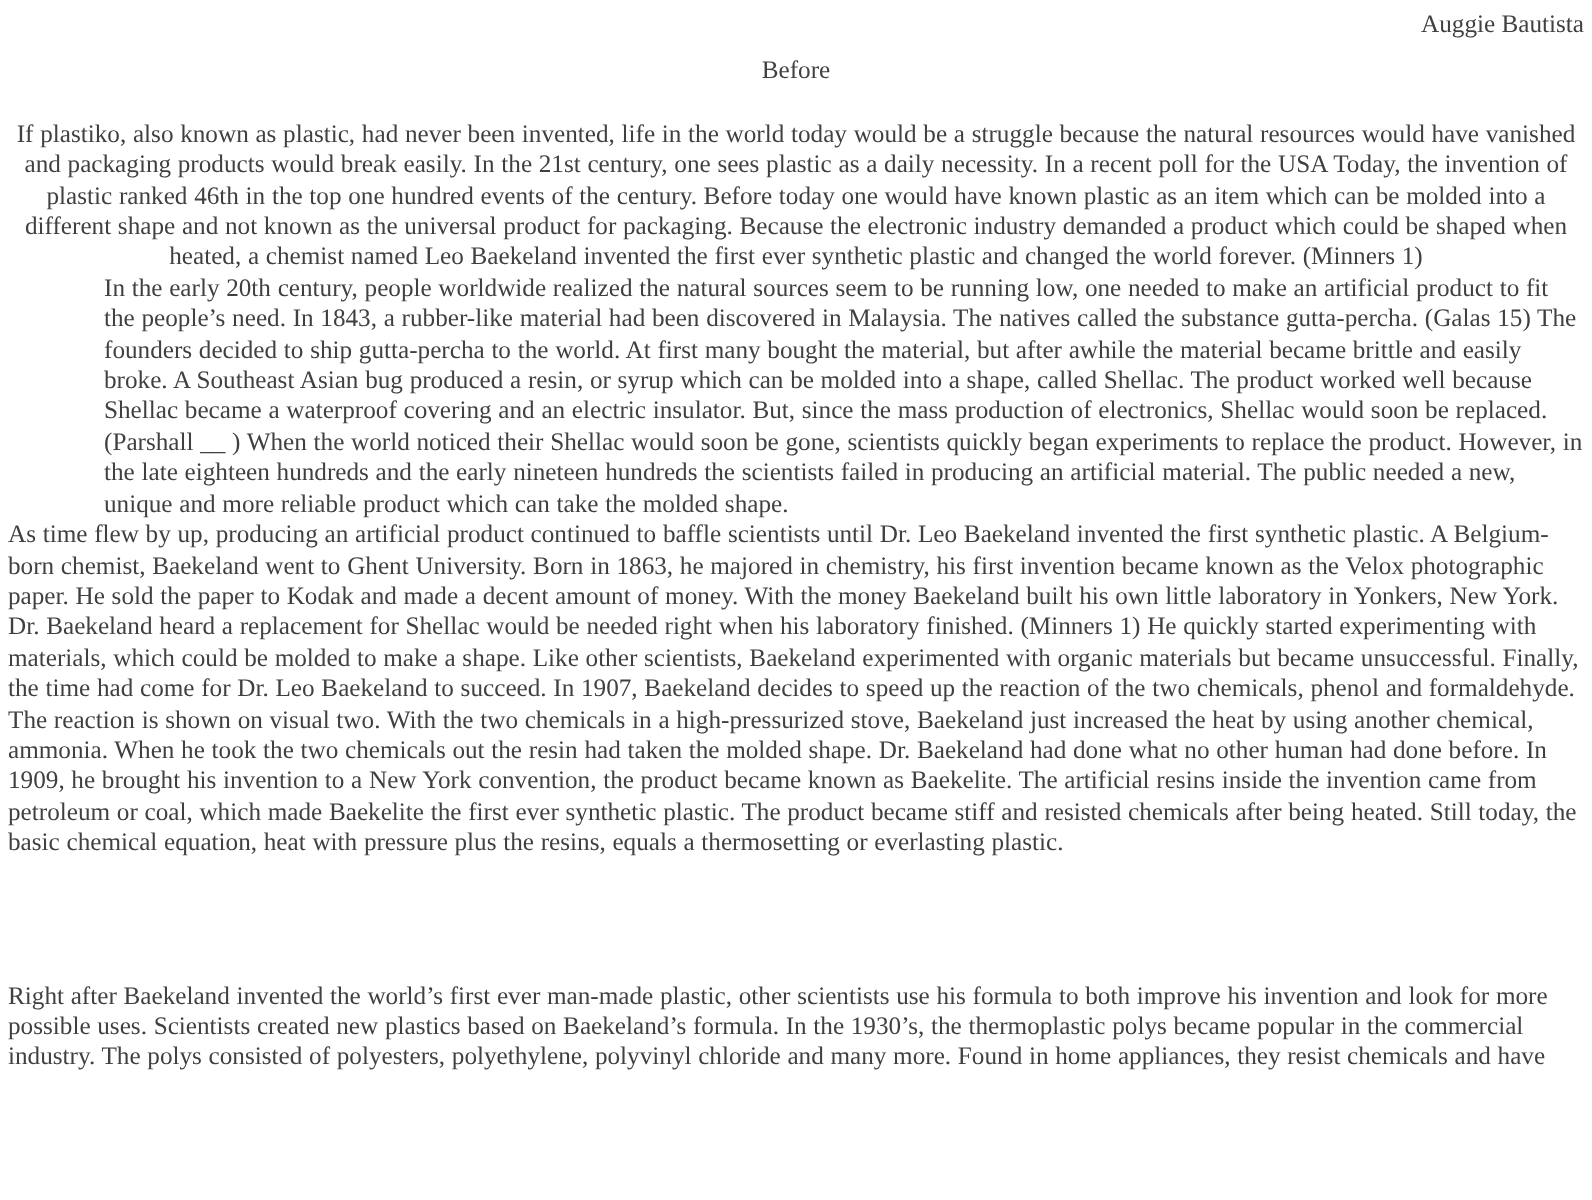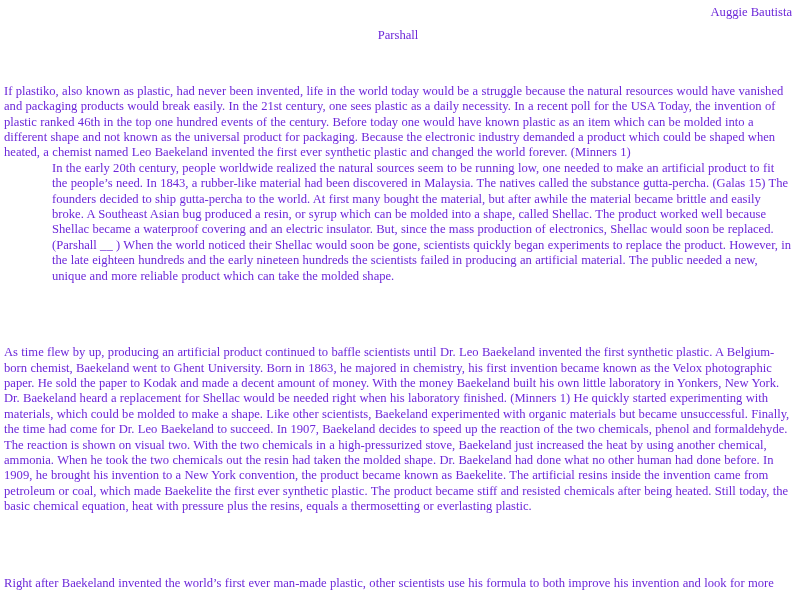--- a/index.html
+++ b/index.html
@@ -15,51 +15,51 @@
   .page {
     box-sizing: border-box;
     width: 796px;
     height: 592px;
     padding: 5px 4px 0 4px;
     overflow: hidden;
     background: #ffffff;
     font-family: "Liberation Serif", "DejaVu Serif", serif;
     font-size: 12.6px;
     line-height: 15.4px;
-    color: #6d28d9;
+    color: #404040;
     -webkit-font-smoothing: antialiased;
   }
   .author-line {
     text-align: right;
     white-space: nowrap;
   }
   .doc-title {
     text-align: center;
     margin-top: 8px;
     font-weight: normal;
     font-size: 12.6px;
   }
   p.para {
     margin: 0;
     padding: 0;
     text-align: left;
     word-spacing: 0.2px;
   }
-  p.para-1 { margin-top: 40px; }
+  p.para-1 { margin-top: 16px; text-align: center; }
   p.para-2 { margin-top: 0; margin-left: 48px; }
-  p.para-3 { margin-top: 61px; }
+  p.para-3 { }
   p.para-4 { margin-top: 61px; }
 </style>
 </head>
 <body>
 
 <div class="page">
   <div class="author-line">Auggie Bautista</div>
 
-  <div class="doc-title">Parshall</div>
+  <div class="doc-title">Before</div>
 
   <p class="para para-1">If plastiko, also known as plastic, had never been invented, life in the world today would be a struggle because the natural resources would have vanished and packaging products would break easily. In the 21st century, one sees plastic as a daily necessity. In a recent poll for the USA Today, the invention of plastic ranked 46th in the top one hundred events of the century. Before today one would have known plastic as an item which can be molded into a different shape and not known as the universal product for packaging. Because the electronic industry demanded a product which could be shaped when heated, a chemist named Leo Baekeland invented the first ever synthetic plastic and changed the world forever. (Minners 1)</p>
 
   <p class="para para-2">In the early 20th century, people worldwide realized the natural sources seem to be running low, one needed to make an artificial product to fit the people’s need. In 1843, a rubber-like material had been discovered in Malaysia. The natives called the substance gutta-percha. (Galas 15) The founders decided to ship gutta-percha to the world. At first many bought the material, but after awhile the material became brittle and easily broke. A Southeast Asian bug produced a resin, or syrup which can be molded into a shape, called Shellac. The product worked well because Shellac became a waterproof covering and an electric insulator. But, since the mass production of electronics, Shellac would soon be replaced. (Parshall __ ) When the world noticed their Shellac would soon be gone, scientists quickly began experiments to replace the product. However, in the late eighteen hundreds and the early nineteen hundreds the scientists failed in producing an artificial material. The public needed a new, unique and more reliable product which can take the molded shape.</p>
 
   <p class="para para-3">As time flew by up, producing an artificial product continued to baffle scientists until Dr. Leo Baekeland invented the first synthetic plastic. A Belgium-born chemist, Baekeland went to Ghent University. Born in 1863, he majored in chemistry, his first invention became known as the Velox photographic paper. He sold the paper to Kodak and made a decent amount of money. With the money Baekeland built his own little laboratory in Yonkers, New York. Dr. Baekeland heard a replacement for Shellac would be needed right when his laboratory finished. (Minners 1) He quickly started experimenting with materials, which could be molded to make a shape. Like other scientists, Baekeland experimented with organic materials but became unsuccessful. Finally, the time had come for Dr. Leo Baekeland to succeed. In 1907, Baekeland decides to speed up the reaction of the two chemicals, phenol and formaldehyde. The reaction is shown on visual two. With the two chemicals in a high-pressurized stove, Baekeland just increased the heat by using another chemical, ammonia. When he took the two chemicals out the resin had taken the molded shape. Dr. Baekeland had done what no other human had done before. In 1909, he brought his invention to a New York convention, the product became known as Baekelite. The artificial resins inside the invention came from petroleum or coal, which made Baekelite the first ever synthetic plastic. The product became stiff and resisted chemicals after being heated. Still today, the basic chemical equation, heat with pressure plus the resins, equals a thermosetting or everlasting plastic.</p>
 
   <p class="para para-4">Right after Baekeland invented the world’s first ever man-made plastic, other scientists use his formula to both improve his invention and look for more possible uses. Scientists created new plastics based on Baekeland’s formula. In the 1930’s, the thermoplastic polys became popular in the commercial industry. The polys consisted of polyesters, polyethylene, polyvinyl chloride and many more. Found in home appliances, they resist chemicals and have</p>
 </div>
 

